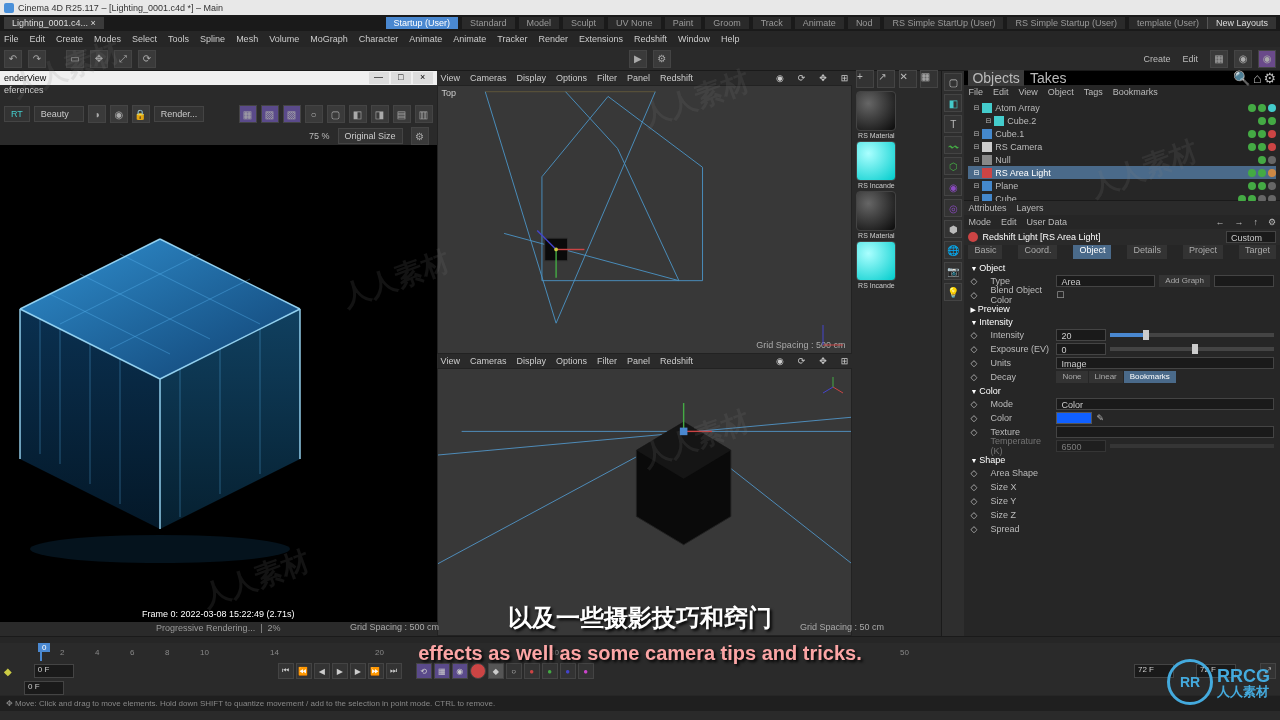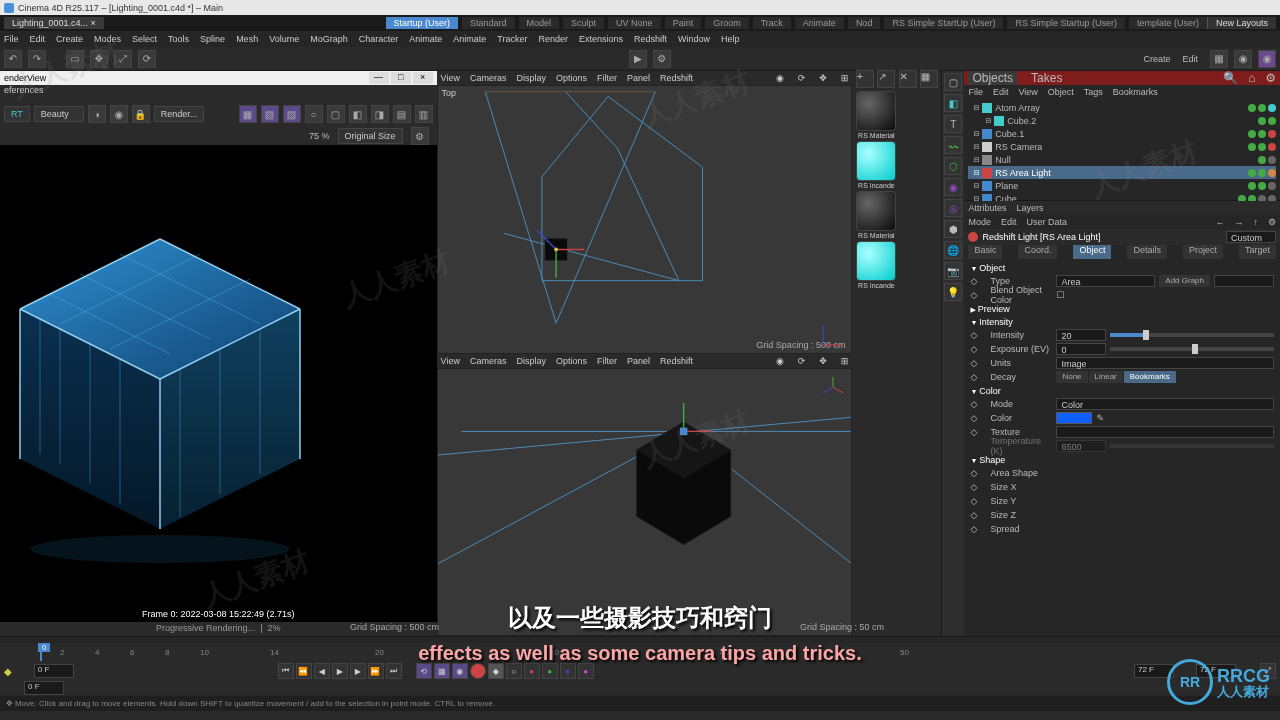--- a/index.html
+++ b/index.html
@@ -44,21 +44,21 @@
 .mat-grid { display: flex; flex-wrap: wrap; padding: 4px; gap: 2px; }
 .mat-cell { width: 40px; }
 .mat-ball { width: 40px; height: 40px; border-radius: 4px; border: 1px solid #444; }
 .mat-black { background: radial-gradient(circle at 30% 30%, #666, #0a0a0a); }
 .mat-cyan { background: radial-gradient(circle at 30% 30%, #aaffff, #00cccc); }
 .mat-name { font-size: 7px; color: #ccc; text-align: center; margin-top: 1px; overflow: hidden; white-space: nowrap; }
 .tool-strip { width: 22px; background: #2e2e2e; display: flex; flex-direction: column; align-items: center; padding: 2px 0; gap: 3px; }
 .ts-btn { width: 18px; height: 18px; background: #333; border: 1px solid #444; display: flex; align-items: center; justify-content: center; font-size: 10px; }
 .panels-right { flex: 1; display: flex; flex-direction: column; }
 .obj-panel { height: 130px; background: #262626; border-bottom: 1px solid #1a1a1a; }
-.obj-header { height: 14px; background: #7f1d1d; display: flex; align-items: center; padding: 0 4px; font-size: 12px; gap: 10px; }
+.obj-header { height: 14px; background: #000000; display: flex; align-items: center; padding: 0 4px; font-size: 14px; gap: 2px; }
 .obj-header .tab { padding: 0 4px; }
 .obj-header .tab.active { background: #3a3a3a; }
 .obj-menu { height: 14px; background: #262626; display: flex; align-items: center; padding: 0 4px; font-size: 9px; gap: 10px; color: #bbb; }
 .obj-tree { padding: 2px 4px; font-size: 9px; }
 .obj-row { display: flex; align-items: center; height: 13px; gap: 3px; }
 .obj-row.selected { background: #4a6a8a; color: #fff; }
 .obj-indent { display: inline-block; }
 .obj-icon { width: 10px; height: 10px; display: inline-block; }
 .obj-dots { margin-left: auto; display: flex; gap: 2px; }
 .dot { width: 8px; height: 8px; border-radius: 50%; }

